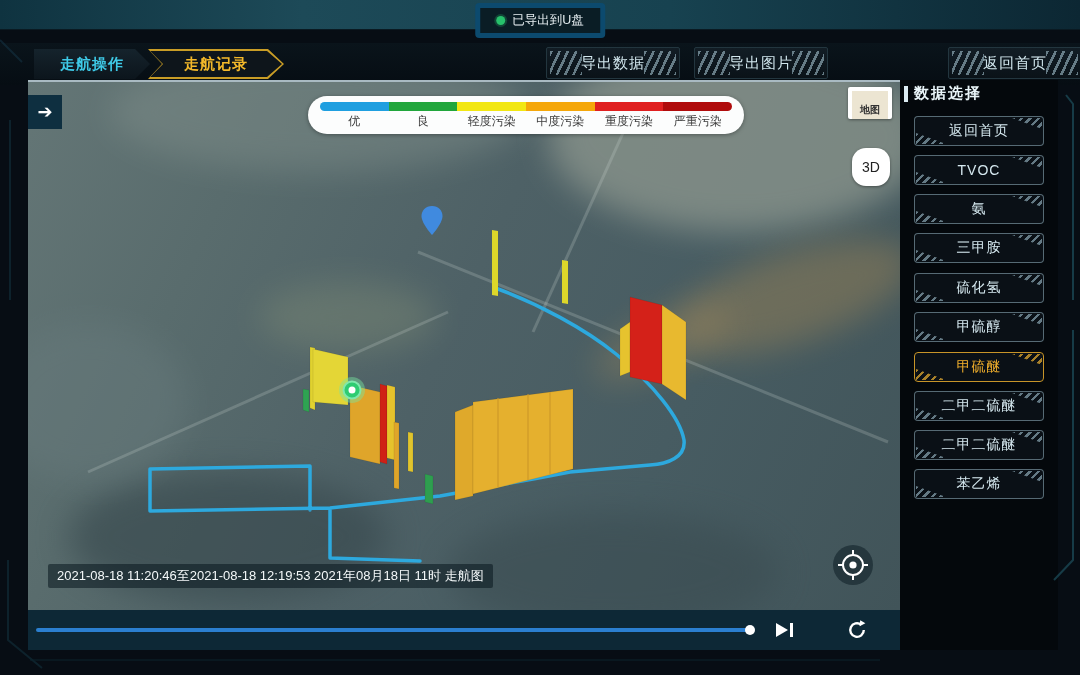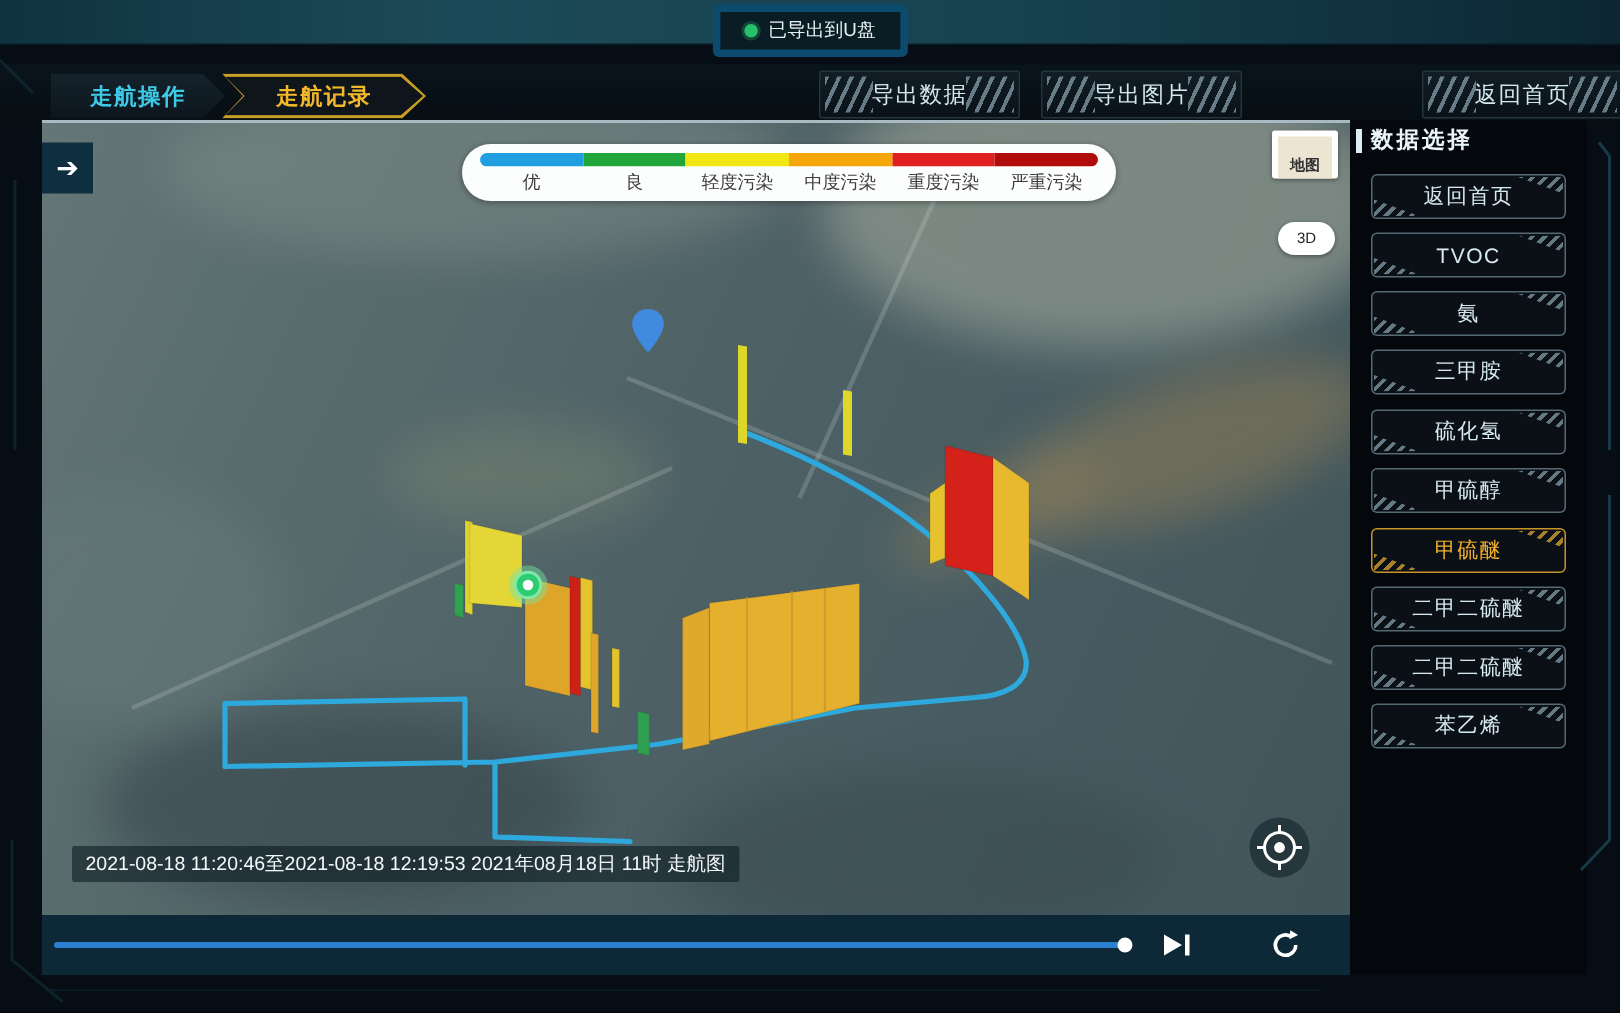--- a/index.html
+++ b/index.html
@@ -56,23 +56,23 @@
   .legend{position:absolute;left:280px;top:14px;width:436px;height:38px;background:#fcfdfd;
     border-radius:19px;box-shadow:0 1px 4px rgba(0,0,0,.35);}
   .lbar{position:absolute;left:12px;right:12px;top:6px;height:9px;border-radius:5px;overflow:hidden;display:flex;}
   .lbar span{flex:1;height:100%;}
   .llabels{position:absolute;left:12px;right:12px;top:17px;display:flex;}
   .llabels span{flex:1;text-align:center;font-size:12px;color:#3c3c3c;}
   .mapThumb{position:absolute;left:820px;top:5px;width:44px;height:32px;background:#fff;border-radius:2px;
     box-shadow:0 1px 3px rgba(0,0,0,.4);cursor:pointer;font-weight:bold;}
   .mapThumb .mini{position:absolute;left:4px;top:4px;width:36px;height:28px;background:#ece5d2;}
   .mapThumb .cap{position:absolute;left:0;bottom:2px;width:100%;text-align:center;font-size:10px;color:#333;}
-  .btn3d{position:absolute;left:824px;top:66px;width:38px;height:22px;background:#fff;border-radius:14px;
+  .btn3d{position:absolute;left:824px;top:66px;width:38px;height:38px;background:#fff;border-radius:14px;
     box-shadow:0 1px 3px rgba(0,0,0,.4);display:flex;align-items:center;justify-content:center;
-    font-size:10px;color:#222;cursor:pointer;}
+    font-size:14px;color:#222;cursor:pointer;}
   .stamp{position:absolute;left:20px;top:482px;background:rgba(8,22,30,.55);padding:3px 9px;
     color:#f4f8f9;font-size:13px;white-space:nowrap;border-radius:2px;}
   .compass{position:absolute;left:805px;top:463px;width:40px;height:40px;border-radius:50%;
     background:rgba(8,24,32,.5);display:flex;align-items:center;justify-content:center;cursor:pointer;}
   
   .playbar{position:absolute;left:28px;top:610px;width:872px;height:40px;background:#0d2836;}
   .trackwrap{position:absolute;left:8px;top:18px;width:736px;height:4px;}
   .trackfill{position:relative;height:4px;border-radius:2px;background:#2b7fd0;}
   .thumb{position:absolute;right:-5px;top:-3px;width:10px;height:10px;border-radius:50%;background:#fff;}
   .skipbtn{position:absolute;left:748px;top:11px;width:24px;height:18px;cursor:pointer;display:flex;align-items:center;}

